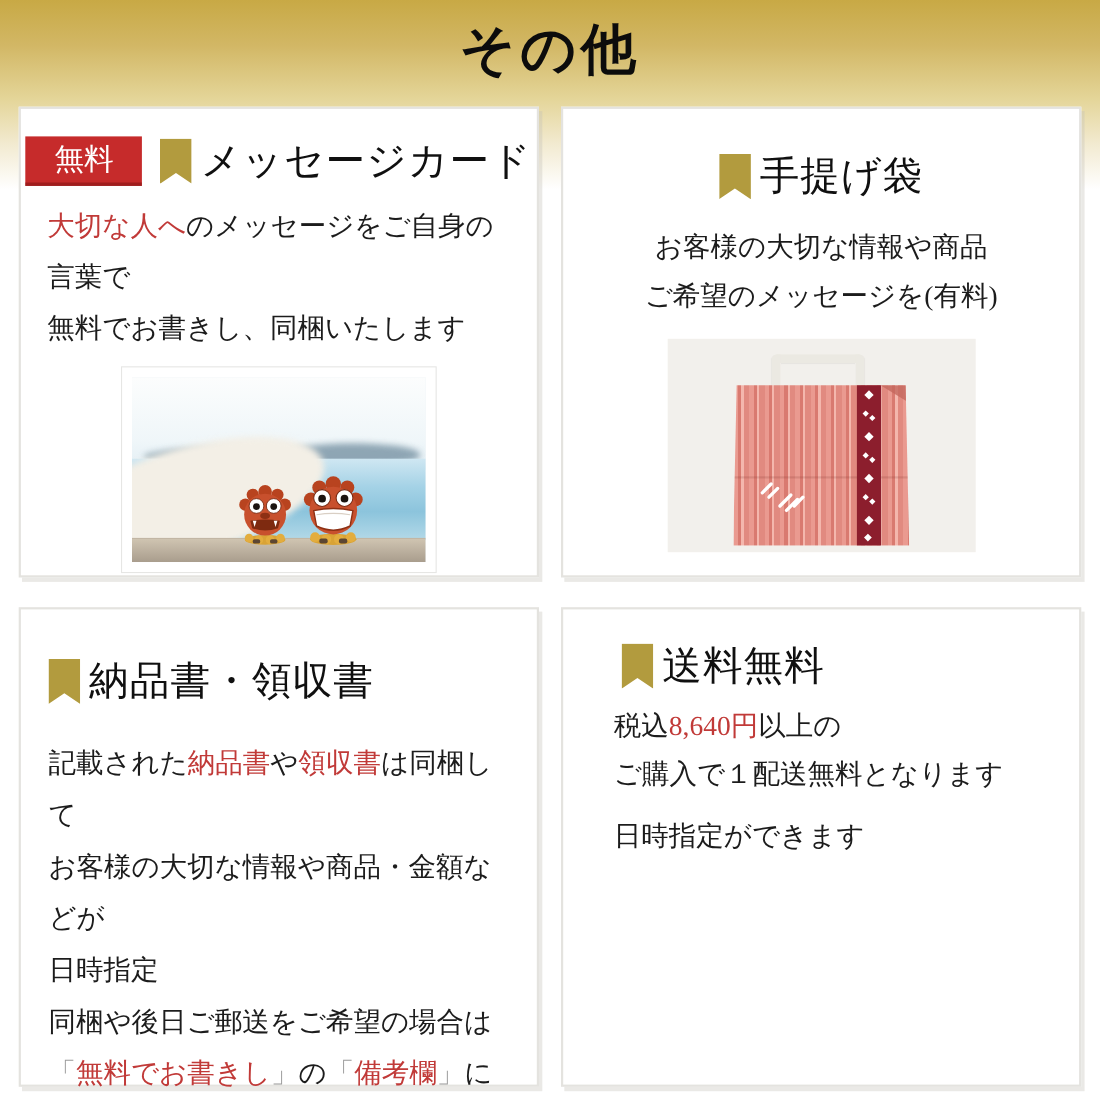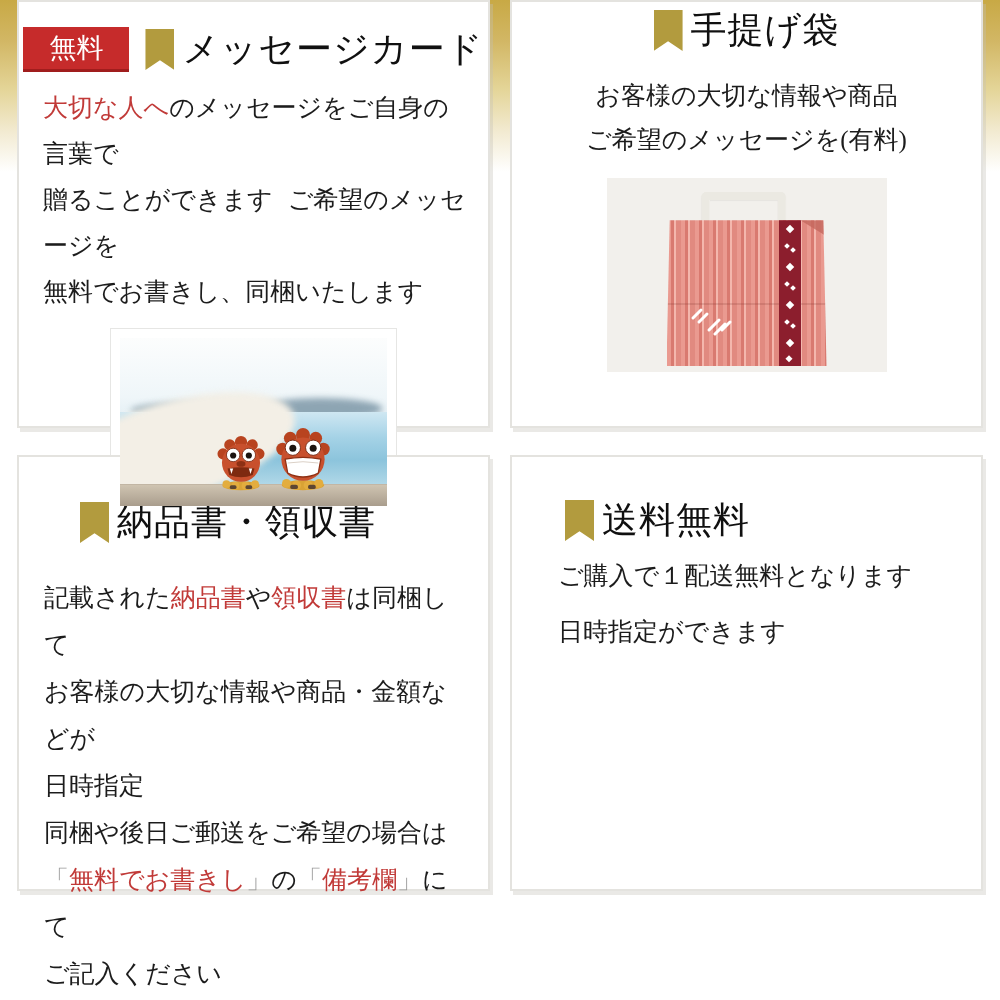--- a/index.html
+++ b/index.html
@@ -54,27 +54,27 @@
     margin-right:16px;
     box-shadow:inset 0 -3px 0 rgba(130,18,18,0.55);
   }
   .red { color:#c13a38; }
   .bracket { color:#9a9a9a; }
   
   .body-txt { font-size:25px; line-height:46px; color:#1c1c1c; }
   .line { display:block; }
   
   .card-message { padding-top:25px; }
-  .card-message .body-txt { margin:15px 22px 0 24px;font-family:Liberation Mono, monospace; }
-  .card-bag { padding-top:7px; }
+  .card-message .body-txt { margin:15px 22px 0 24px; }
+  .card-bag { padding-top:40px; }
   .card-bag .body-txt { margin-top:22px; text-align:center; line-height:44px; }
   .card-receipt { padding-top:44px; }
-  .card-receipt .hdr { padding-left:61px; }
+  .card-receipt .hdr { padding-left:25px; }
   .card-receipt .body-txt { margin:30px 20px 0 25px; line-height:47px; }
-  .card-ship { padding-top:42px; }
+  .card-ship { padding-top:30px; }
   .card-ship .hdr { padding-left:53px; }
   .card-ship .body-txt { margin:12px 20px 0 46px; line-height:44px; }
   .hdr-second { margin-top:48px; }
   
   .photo-frame {
     width:287px; height:188px;
     margin:11px auto 0;
     background:#ffffff;
     border:1px solid #e6e6e4;
     padding:9px;
@@ -116,32 +116,34 @@
     background:#c4685e; clip-path:polygon(0 0,100% 0,100% 100%); opacity:.8; }
   .bag-band { position:absolute; right:26px; top:0; bottom:0; width:22px; background:#8c1e2d; }
   .bag-motif { position:absolute; left:22px; bottom:30px; }
 </style>
 </head>
 <body>
 
 <div class="page">
   <div class="bg-gradient"></div>
 
+  <header class="page-header">
+    <div class="page-title">その他</div>
+  </header>
 
   <div class="grid">
 
     <section class="card card-message">
       <div class="hdr hdr-center">
         <span class="badge">無料</span>
         <span class="ribbon"></span>
         <span class="card-title">メッセージカード</span>
       </div>
       <div class="body-txt">
         <span class="line"><span class="red">大切な人へ</span><span>のメッセージをご自身の言葉で</span></span>
-        <span class="line">贈ることができます ご希望のメッセージを</span>
         <span class="line">無料でお書きし、同梱いたします</span>
       </div>
       <div class="photo-frame">
         <div class="photo">
           <div class="sky"></div>
           <div class="island island-a"></div>
           <div class="island island-b"></div>
           <div class="sea"></div>
           <div class="sand"></div>
           <div class="deck"></div>
@@ -251,20 +253,21 @@
         <span class="line">ご記入ください</span>
       </div>
     </section>
 
     <section class="card card-ship">
       <div class="hdr">
         <span class="ribbon"></span>
         <span class="card-title">送料無料</span>
       </div>
       <div class="body-txt">
+        <span class="line"><span>税込</span><span class="red">8,640円</span><span>以上の</span></span>
         <span class="line">ご購入で１配送無料となります</span>
       </div>
       <div class="body-txt">
         <span class="line">日時指定ができます</span>
       </div>
     </section>
 
   </div>
 </div>
 

